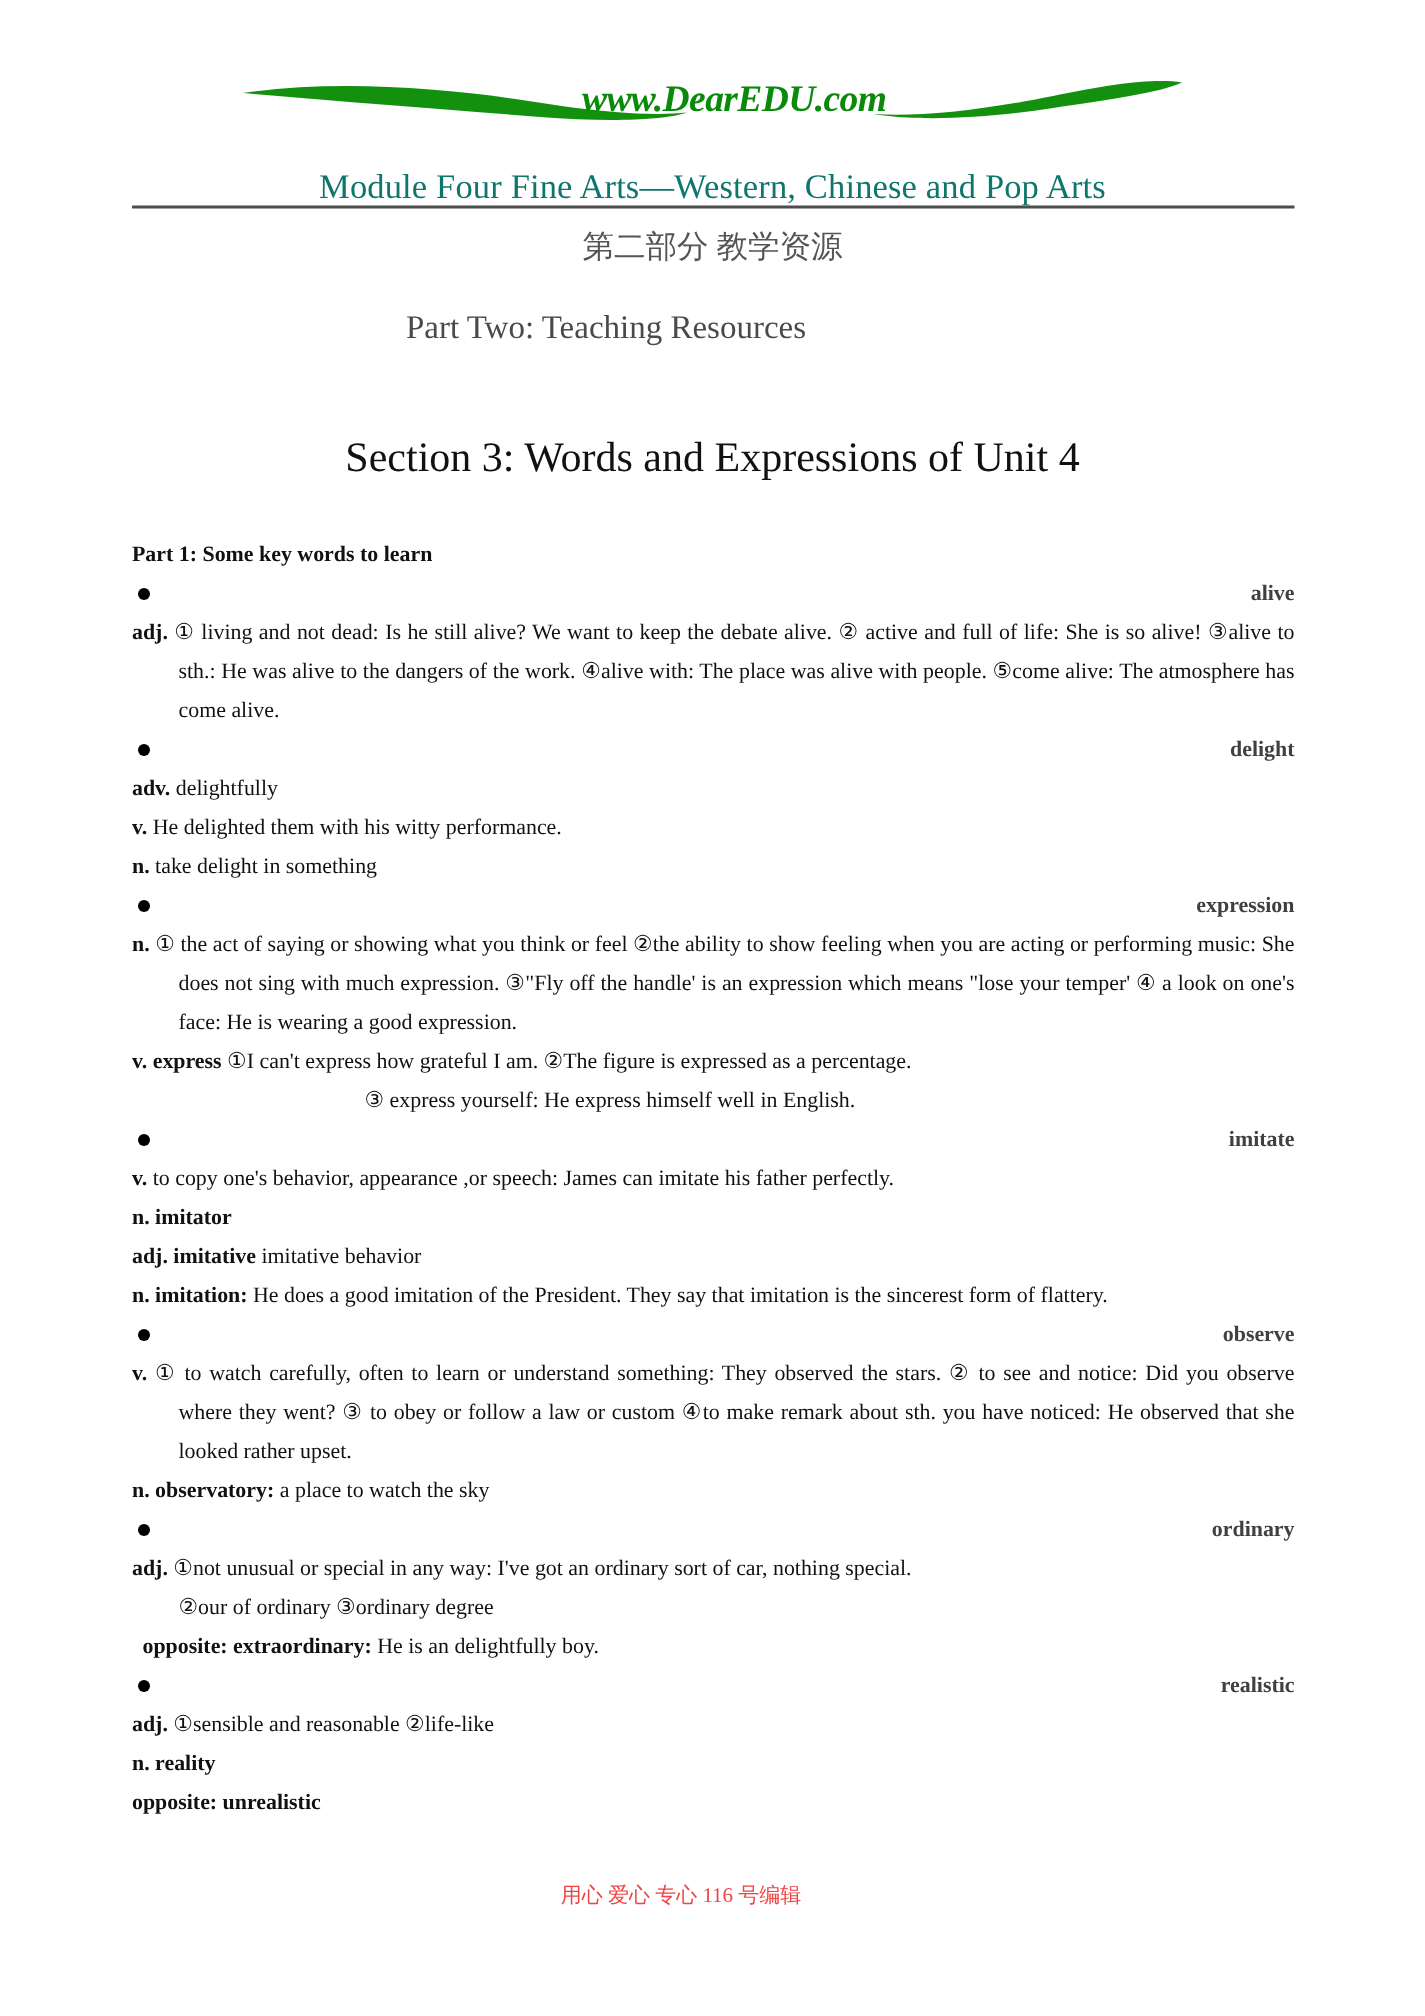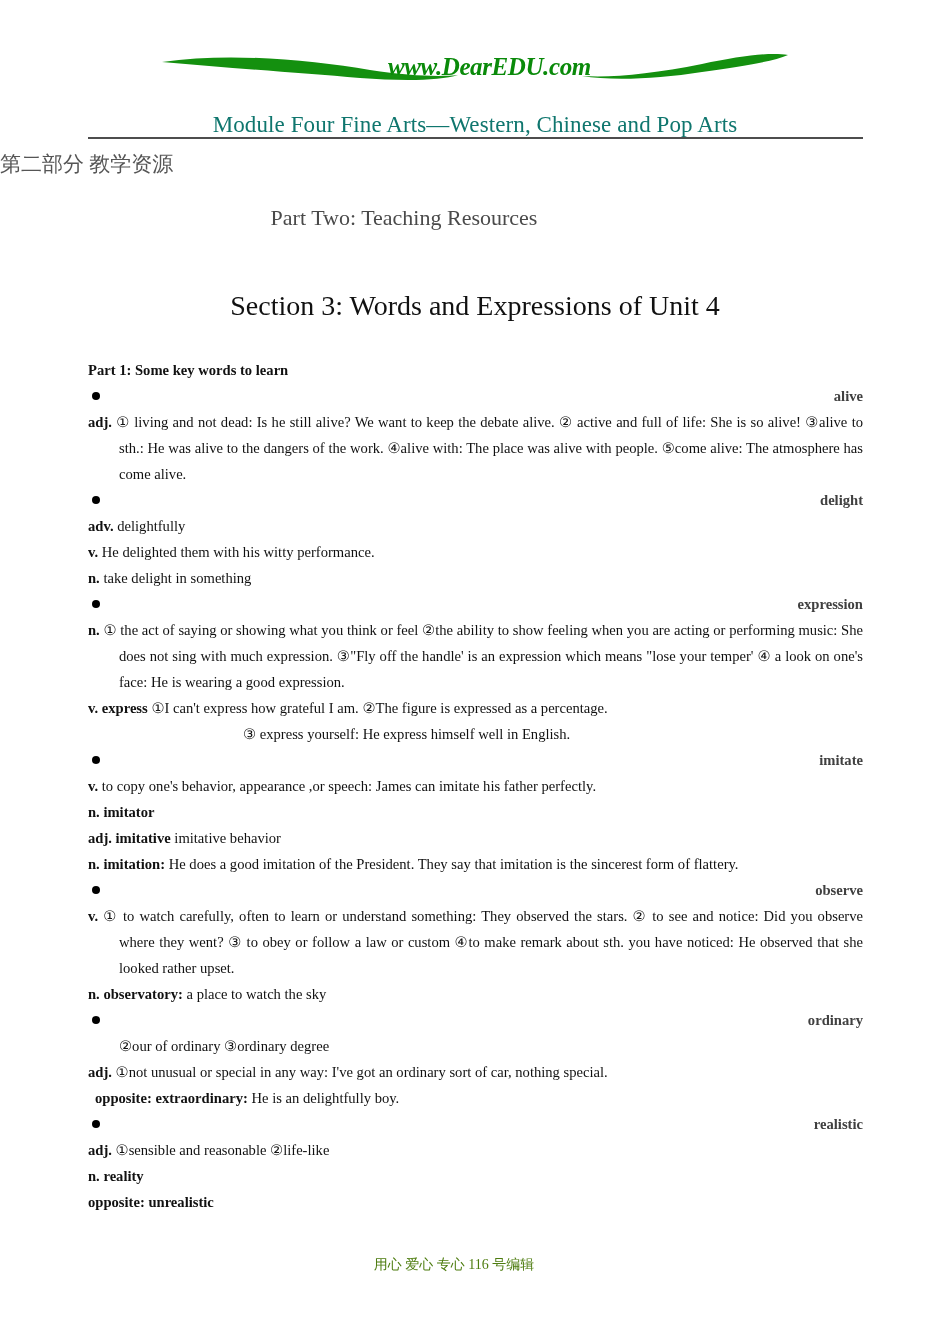--- a/index.html
+++ b/index.html
@@ -78,21 +78,21 @@
     font-size: 23px;
     line-height: 30px;
     color: #0f766e;
     letter-spacing: 0.1px;
   }
   .title-cn {
     position: absolute;
     left: 0;
     top: 150px;
     width: 950px;
-    text-align: left;
+    text-align: center;
     font-size: 21px;
     line-height: 28px;
     color: #555555;
   }
   .title-sub {
     position: absolute;
     left: 0;
     top: 203px;
     width: 808px;
     text-align: center;
@@ -174,21 +174,21 @@
 
   
   .footer {
     position: absolute;
     left: 0;
     top: 1255px;
     width: 908px;
     text-align: center;
     font-size: 14px;
     line-height: 20px;
-    color: #4d7c0f;
+    color: #ef4444;
   }
 </style>
 </head>
 <body>
 
 <div class="page">
 
   <div class="header-band">
     <div class="logo-wrap">
       <svg class="swoosh left" viewBox="0 0 300 28" preserveAspectRatio="none">
@@ -222,22 +222,22 @@
         <p class="para indent-deep"><span>③ express yourself: He express himself well in English.</span></p>
         <p class="bullet-line"><span class="bullet-dot"></span><span class="bullet-word">imitate</span></p>
         <p class="para hang"><b>v.</b><span> to copy one's behavior, appearance ,or speech: James can imitate his father perfectly.</span></p>
         <p class="para hang"><b>n. imitator</b></p>
         <p class="para hang"><b>adj. imitative</b><span>  imitative behavior</span></p>
         <p class="para hang"><b>n. imitation:</b><span> He does a good imitation of the President. They say that imitation is the sincerest form of flattery.</span></p>
         <p class="bullet-line"><span class="bullet-dot"></span><span class="bullet-word">observe</span></p>
         <p class="para hang"><b>v.</b><span> ① to watch carefully, often to learn or understand something: They observed the stars. ② to see and notice: Did you observe where they went? ③ to obey or follow a law or custom ④to make remark about sth. you have noticed: He observed that she looked rather upset.</span></p>
         <p class="para hang"><b>n. observatory:</b><span> a place to watch the sky</span></p>
         <p class="bullet-line"><span class="bullet-dot"></span><span class="bullet-word">ordinary</span></p>
+        <p class="para hang"><b>adj.</b><span> ①not unusual or special in any way: I've got an ordinary sort of car, nothing special.</span></p>
         <p class="para indent-small"><span>②our of ordinary ③ordinary degree</span></p>
-        <p class="para hang"><b>adj.</b><span> ①not unusual or special in any way: I've got an ordinary sort of car, nothing special.</span></p>
         <p class="para indent-tiny"><b>opposite: extraordinary:</b><span> He is an delightfully boy.</span></p>
         <p class="bullet-line"><span class="bullet-dot"></span><span class="bullet-word">realistic</span></p>
         <p class="para hang"><b>adj.</b><span> ①sensible and reasonable ②life-like</span></p>
         <p class="para hang"><b>n. reality</b></p>
         <p class="para hang"><b>opposite: unrealistic</b></p>
       </div>
   </div>
 
   <div class="footer">用心 爱心 专心 116 号编辑</div>
 

